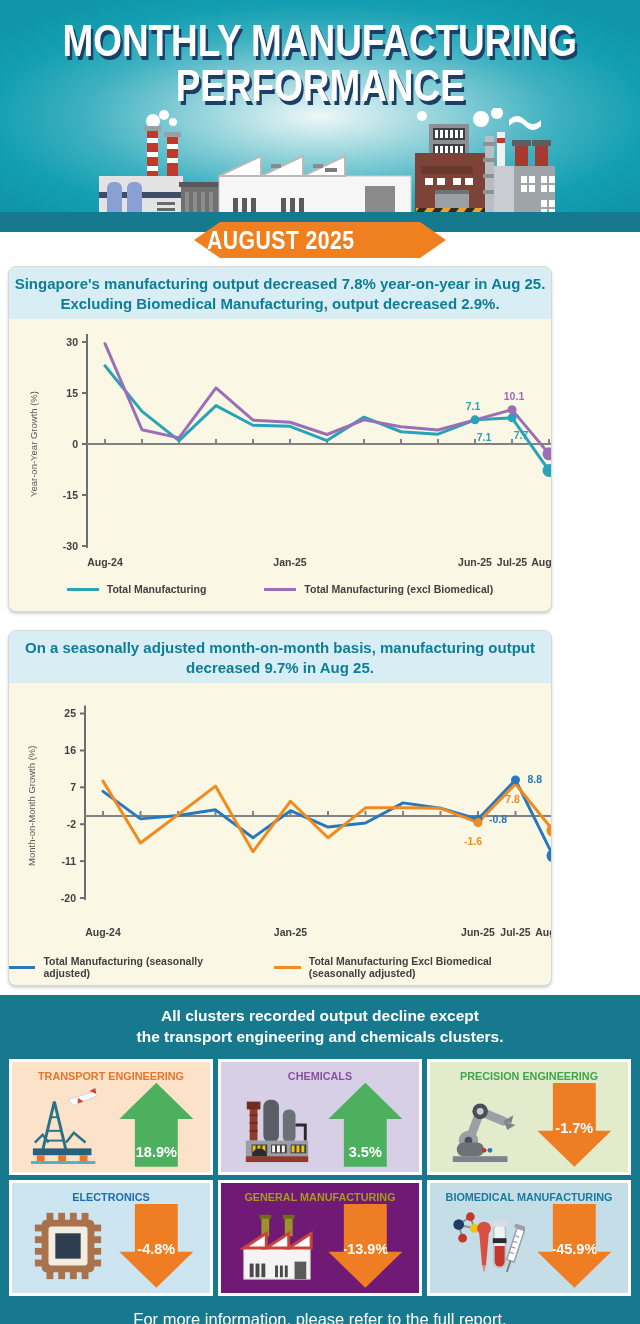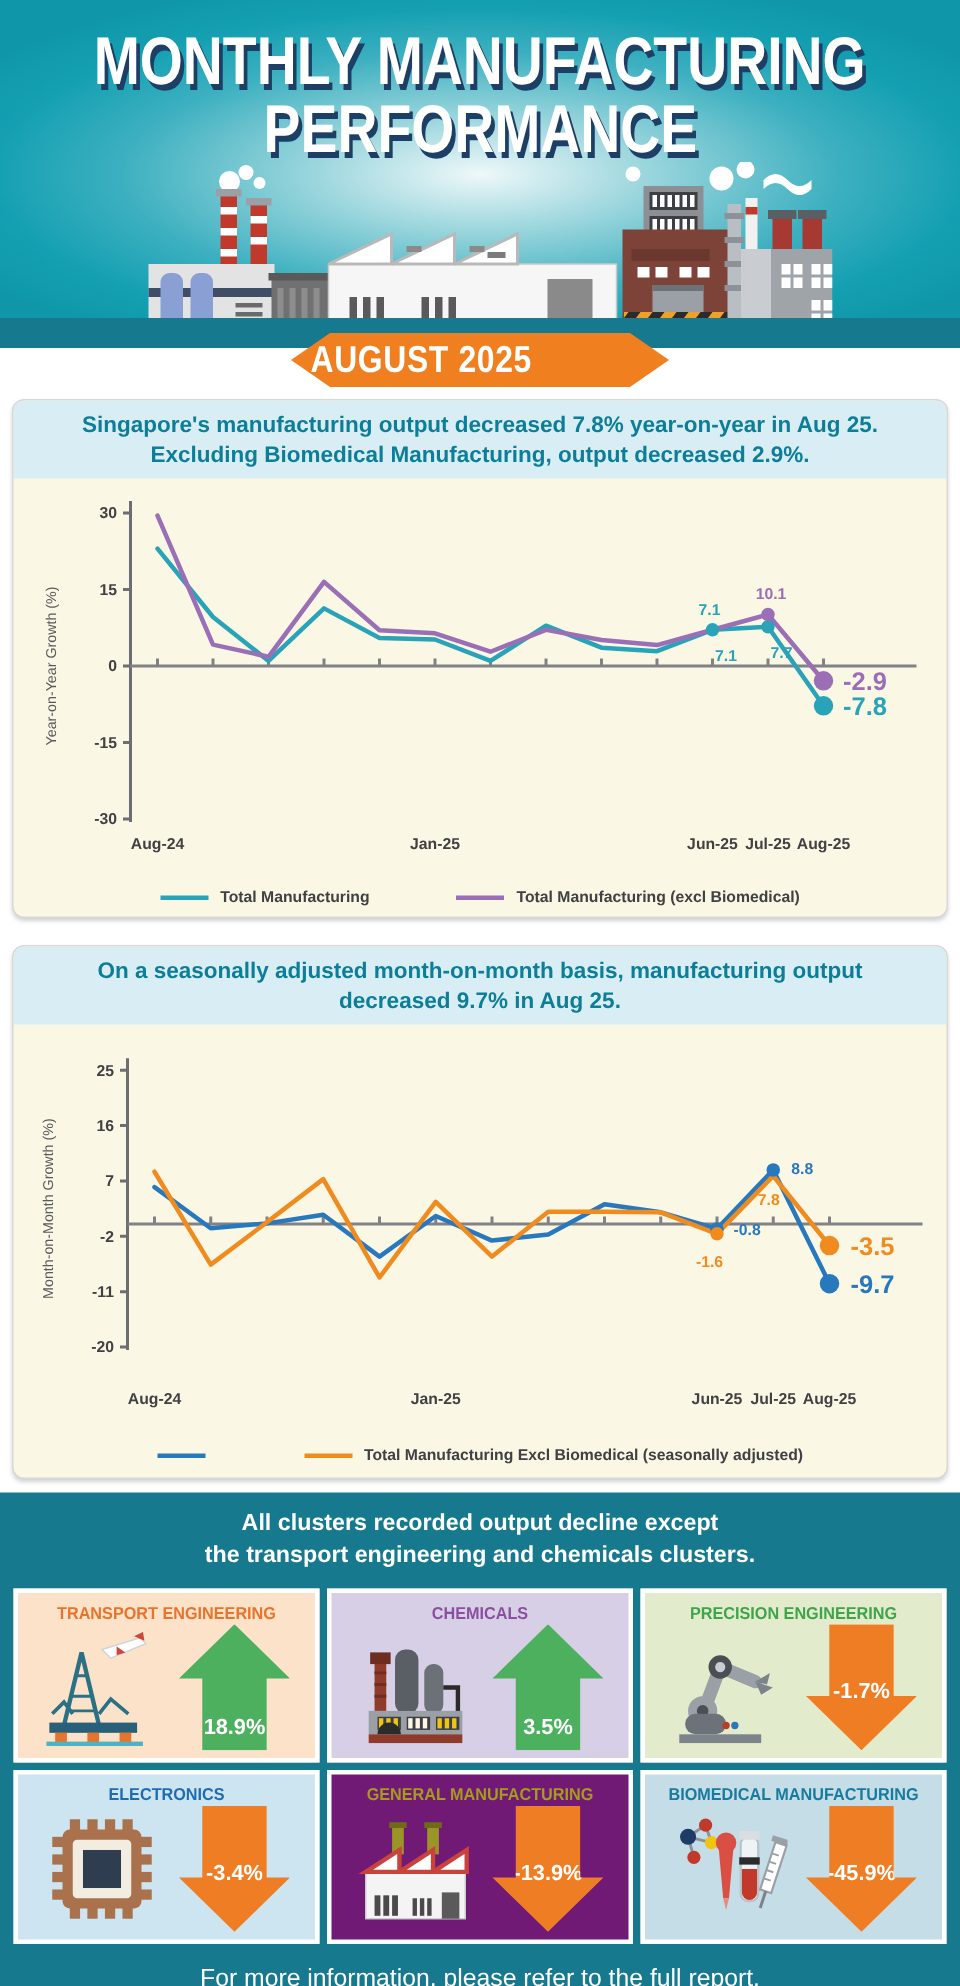--- a/index.html
+++ b/index.html
@@ -13,28 +13,28 @@
     font-weight:bold; line-height:1.0; }
   .main-title .tline { display:inline-block; font-size:45px; letter-spacing:0px;
     transform:scaleX(0.82); transform-origin:center; text-shadow:3px 4px 0 #1d3f66; white-space:nowrap; }
   .skyline { position:absolute; left:50%; transform:translateX(-50%); bottom:10px; }
   .banner { position:absolute; left:50%; transform:translateX(-50%); top:222px; width:252px; height:36px;
     background:#f0801f; z-index:5; display:flex; align-items:center; justify-content:flex-start;
     clip-path:polygon(26px 0, calc(100% - 26px) 0, 100% 50%, calc(100% - 26px) 100%, 26px 100%, 0 50%); }
   .banner span { color:#fff; font-weight:bold; font-size:25px; display:inline-block; transform:scaleX(0.85); letter-spacing:0.5px; }
 
   
-  .panel { width:624px; margin:0 8px; background:#fbf7e5; border:1px solid #d8d8d8; border-radius:8px;
+  .panel { width:544px; margin:0 8px; background:#fbf7e5; border:1px solid #d8d8d8; border-radius:8px;
     overflow:hidden; box-shadow:0 2px 3px rgba(0,0,0,0.18); }
   .panel-1 { margin-top:34px; height:346px; }
   .panel-2 { margin-top:18px; height:356px; }
   .panel-head { background:#d9edf5; height:52px; text-align:center; padding-top:7px;
     color:#0d7e97; font-weight:bold; font-size:15px; line-height:1.35; }
   .chart-svg { display:block; }
-  .legend { display:flex; justify-content:center; align-items:center; gap:58px; height:30px; }
+  .legend { display:flex; justify-content:center; align-items:flex-start; gap:58px; height:30px; }
   .legend .leg { display:flex; align-items:center; font-size:10.5px; color:#414042; font-weight:bold; }
   .legend .swatch { display:inline-block; width:32px; height:3px; margin-right:8px; }
 
   
   .clusters { margin-top:9px; height:329px; background:#17798e; padding:0 9px; }
   .cl-heading { text-align:center; color:#ffffff; font-weight:bold; font-size:15.5px; line-height:1.35; padding-top:11px; }
   .tile-grid { margin-top:11px; display:grid; grid-template-columns:1fr 1fr 1fr; grid-auto-rows:116px; gap:5px; }
   .tile { border:3px solid #ffffff; position:relative; overflow:hidden; }
   .tile-title { text-align:center; font-weight:bold; font-size:11.5px; padding-top:8px; white-space:nowrap;
     transform:scaleX(0.94); transform-origin:center; }
@@ -307,20 +307,21 @@
       <text x="464" y="161.56" fill="#f08b1f" font-size="10.5" text-anchor="middle" font-family="Liberation Sans, sans-serif" font-weight="bold">-1.6</text>
       <text x="518.5" y="99.92" fill="#2878be" font-size="10.5" text-anchor="start" font-family="Liberation Sans, sans-serif" font-weight="bold">8.8</text>
       <text x="503.5" y="120.02000000000001" fill="#f08b1f" font-size="10.5" text-anchor="middle" font-family="Liberation Sans, sans-serif" font-weight="bold">7.8</text>
       <text x="558" y="153.35" fill="#f08b1f" font-size="17" text-anchor="start" font-family="Liberation Sans, sans-serif" font-weight="bold">-3.5</text>
       <text x="558" y="178.76999999999998" fill="#2878be" font-size="17" text-anchor="start" font-family="Liberation Sans, sans-serif" font-weight="bold">-9.7</text>
       <text x="26" y="122.75" fill="#58595b" font-size="9.5" text-anchor="middle" font-family="Liberation Sans, sans-serif" transform="rotate(-90 26 122.75)">Month-on-Month Growth (%)</text>
     </svg>
   <div class="legend" id="legend2">
       <span class="leg">
         <span class="swatch" style="background: rgb(40, 120, 190);"></span>
+        <span>Total Manufacturing (seasonally adjusted)</span>
       </span>
       <span class="leg">
         <span class="swatch" style="background: rgb(240, 139, 31);"></span>
         <span>Total Manufacturing Excl Biomedical (seasonally adjusted)</span>
       </span>
     </div>
 </div>
 
 <div class="clusters">
   <div class="cl-heading">
@@ -448,21 +449,21 @@
             <rect x="64" y="18" width="10" height="7"></rect>
               <rect x="64" y="30" width="10" height="7"></rect>
               <rect x="64" y="42" width="10" height="7"></rect>
               <rect x="64" y="54" width="10" height="7"></rect>
           </g>
           <rect x="13" y="13" width="54" height="54" rx="5" fill="#a9724d"></rect>
           <rect x="20" y="20" width="40" height="40" rx="3" fill="#f3ece0"></rect>
           <rect x="27" y="27" width="26" height="26" fill="#2e3d4f"></rect>
         </svg>
         <div class="arrow down" style="background: rgb(239, 125, 35);">
-          <span class="pct">-3.4%</span>
+          <span class="pct">-4.8%</span>
         </div>
       </div>
     </div>
 
     <div class="tile" style="background: #701a75;">
       <div class="tile-title" style="color: rgb(166, 155, 28);">GENERAL MANUFACTURING</div>
       <div class="tile-body">
         <svg class="tile-icon" viewBox="0 0 80 80">
           <rect x="24" y="10" width="8" height="20" fill="#9b9427"></rect>
             <rect x="22" y="8" width="12" height="4" fill="#6f6a18"></rect>

